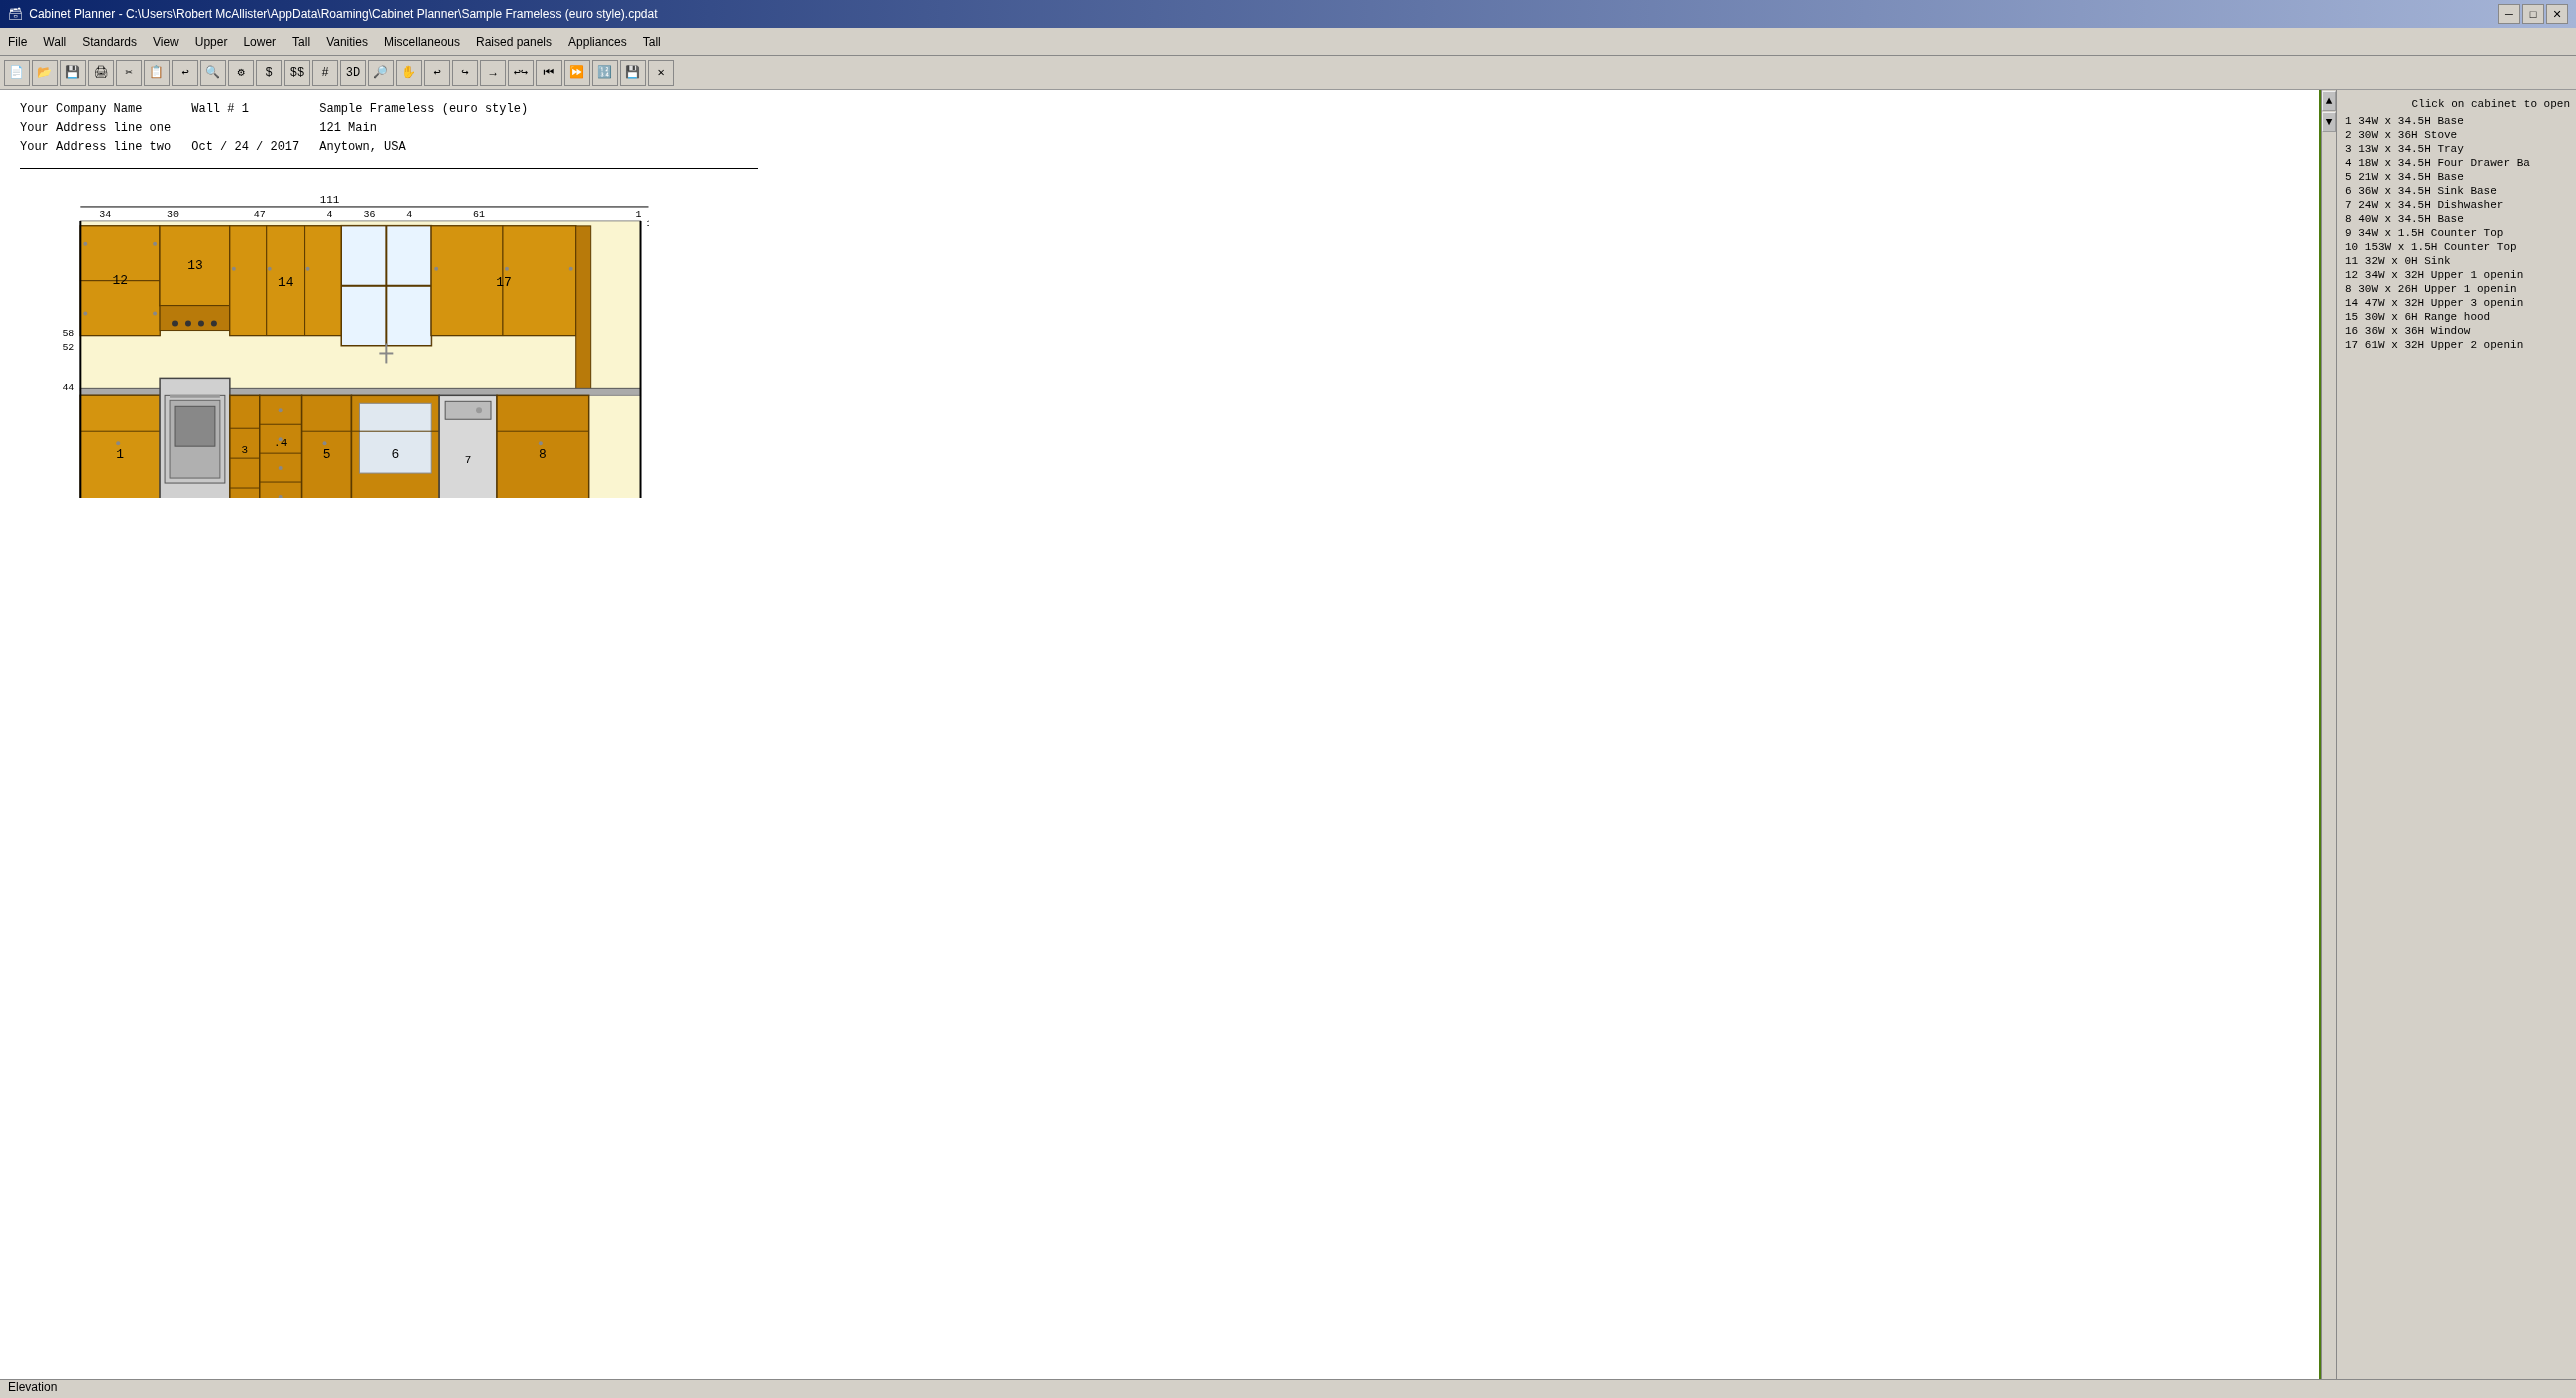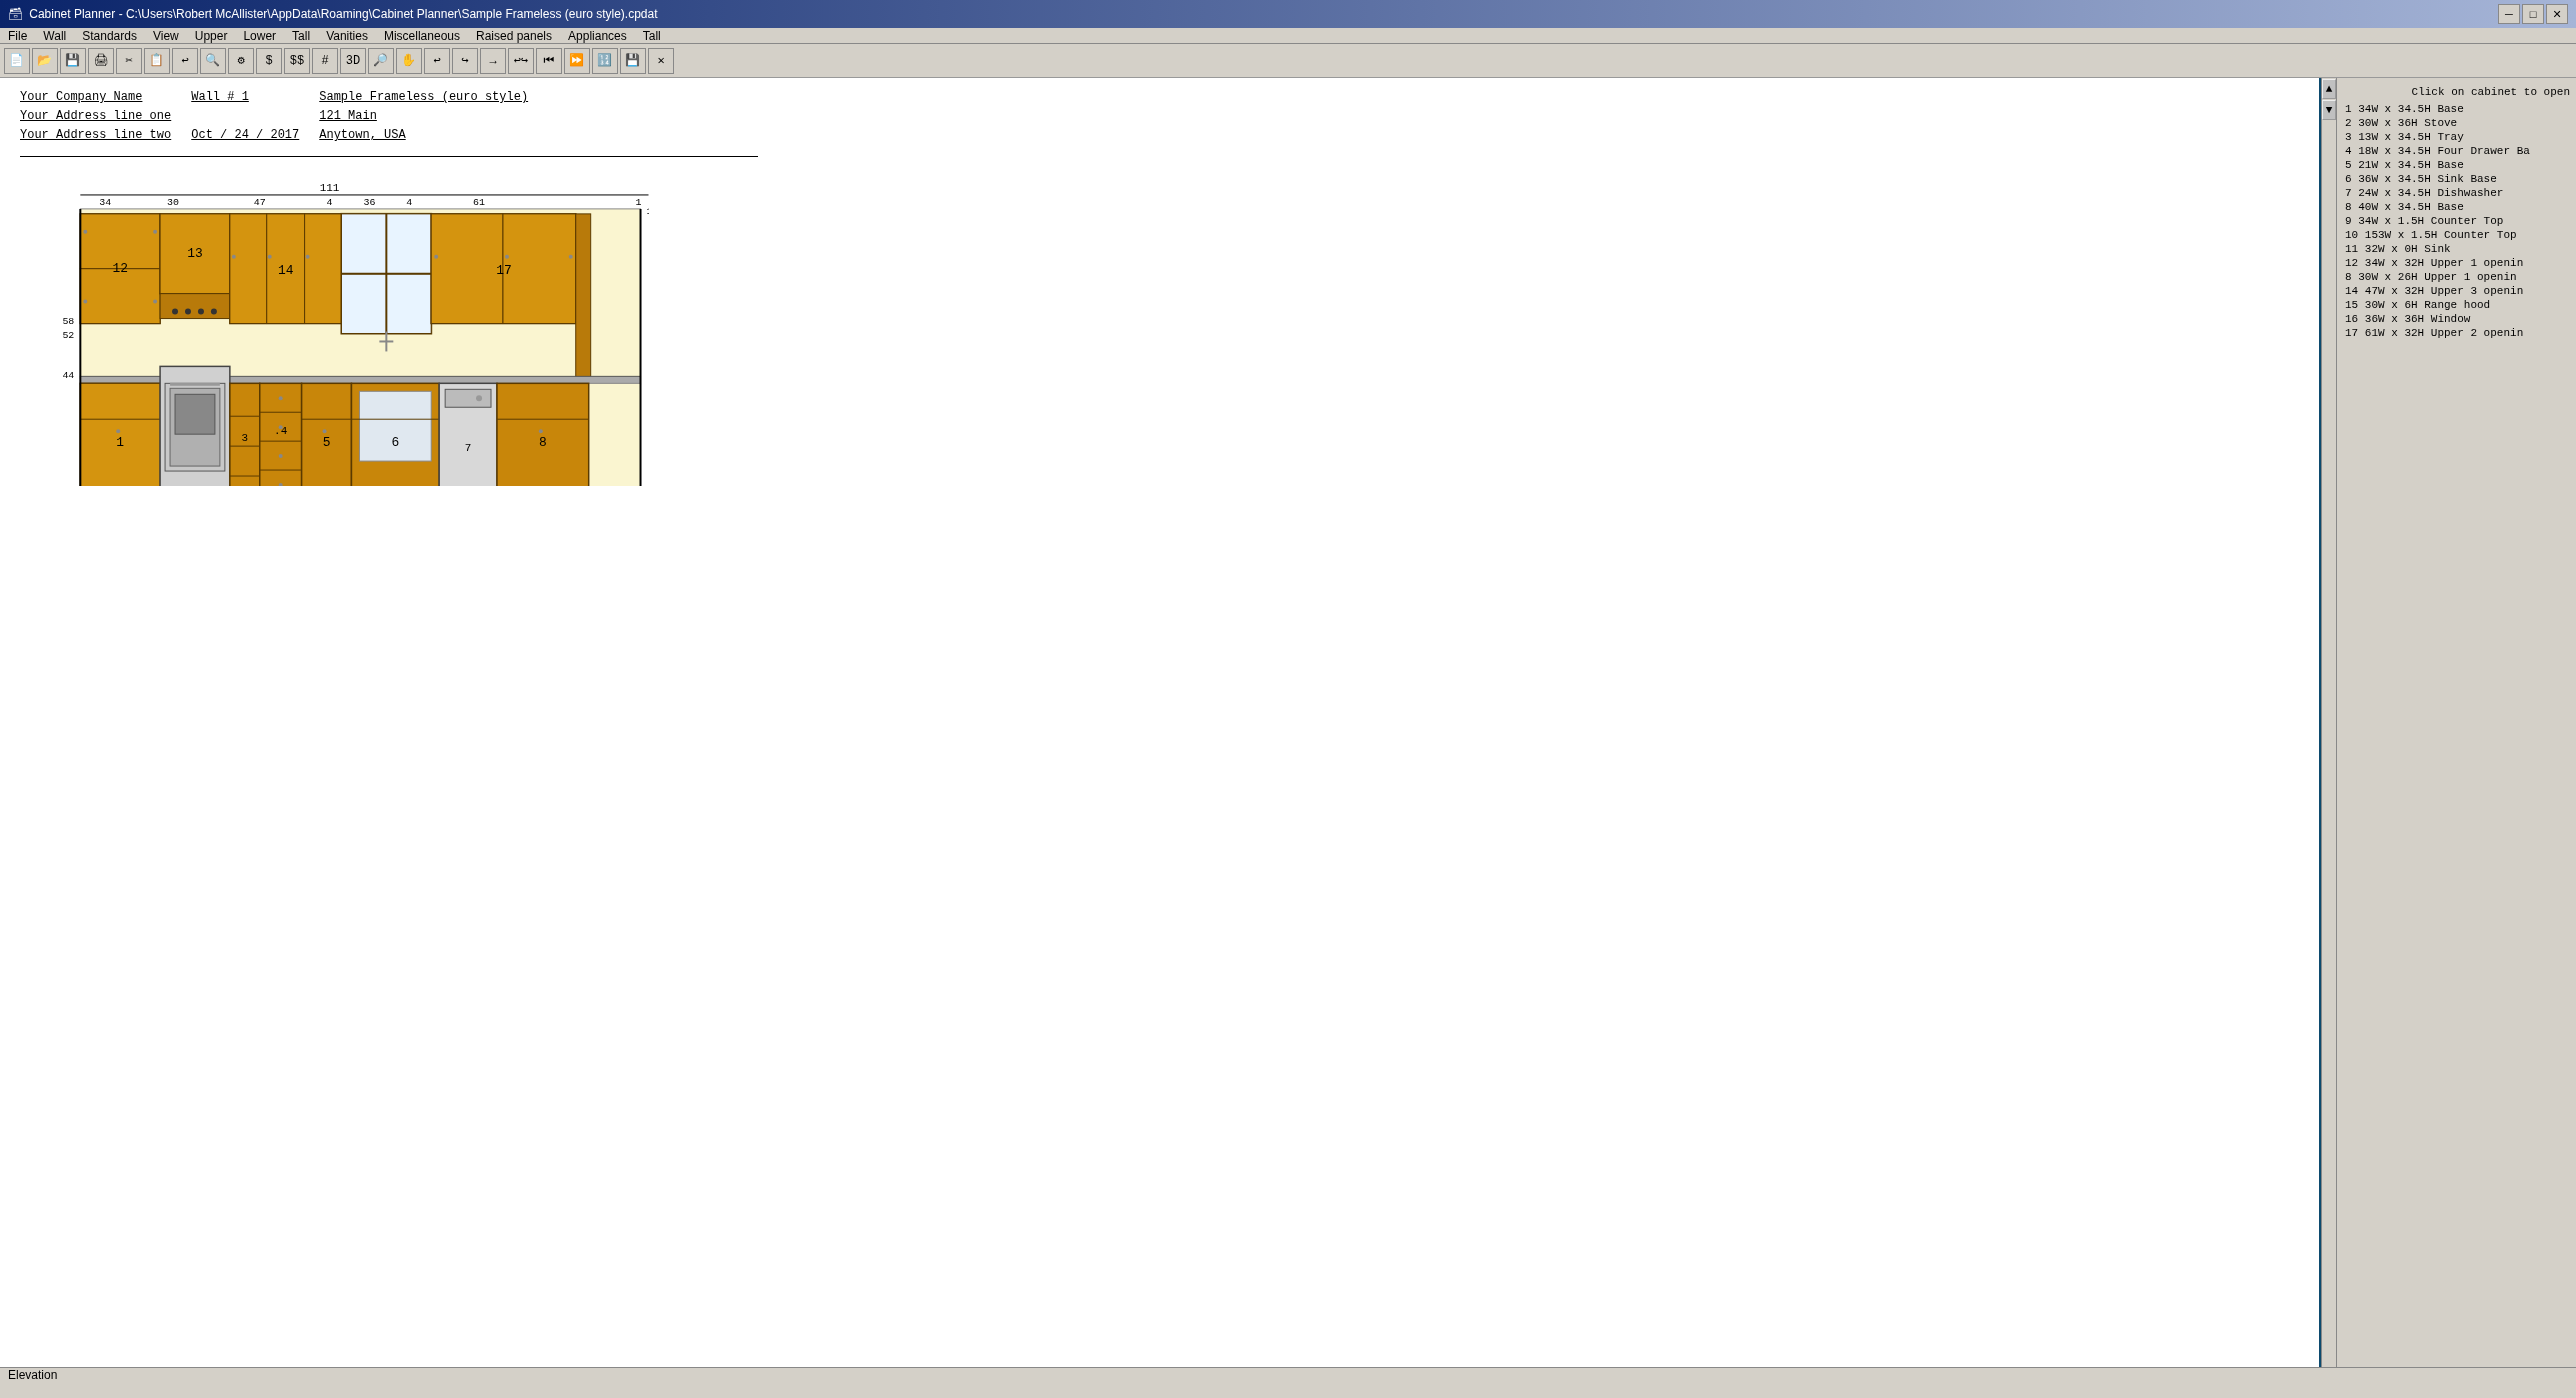--- a/index.html
+++ b/index.html
@@ -23,21 +23,21 @@
       width: 22px; height: 20px;
       background: #d4d0c8;
       border: 1px solid #888;
       display: flex; align-items: center; justify-content: center;
       cursor: pointer; font-size: 11px; color: #000;
     }
 
     
     #menubar {
       background: #d4d0c8;
-      height: 16px;
+      height: 28px;
       display: flex;
       align-items: center;
       border-bottom: 1px solid #888;
       font-family: 'Segoe UI', Arial, sans-serif;
       font-size: 12px;
     }
     .menu-item {
       padding: 2px 8px;
       cursor: pointer;
       height: 100%;
@@ -67,22 +67,21 @@
       display: flex;
       height: calc(1399px - 28px - 24px - 34px - 24px);
     }
 
     
     #drawing-area {
       flex: 1;
       background: white;
       overflow: hidden;
       position: relative;
-      border-right: 2px solid #0c4a6e;
-      text-decoration: underline;
+      border-right: 2px solid #4d7c0f;
     }
 
     
     #header-info {
       padding: 10px 20px 6px 20px;
       font-size: 12px;
       font-family: 'Courier New', Courier, monospace;
       line-height: 1.6;
     }
     #header-info table { border-spacing: 0; }

